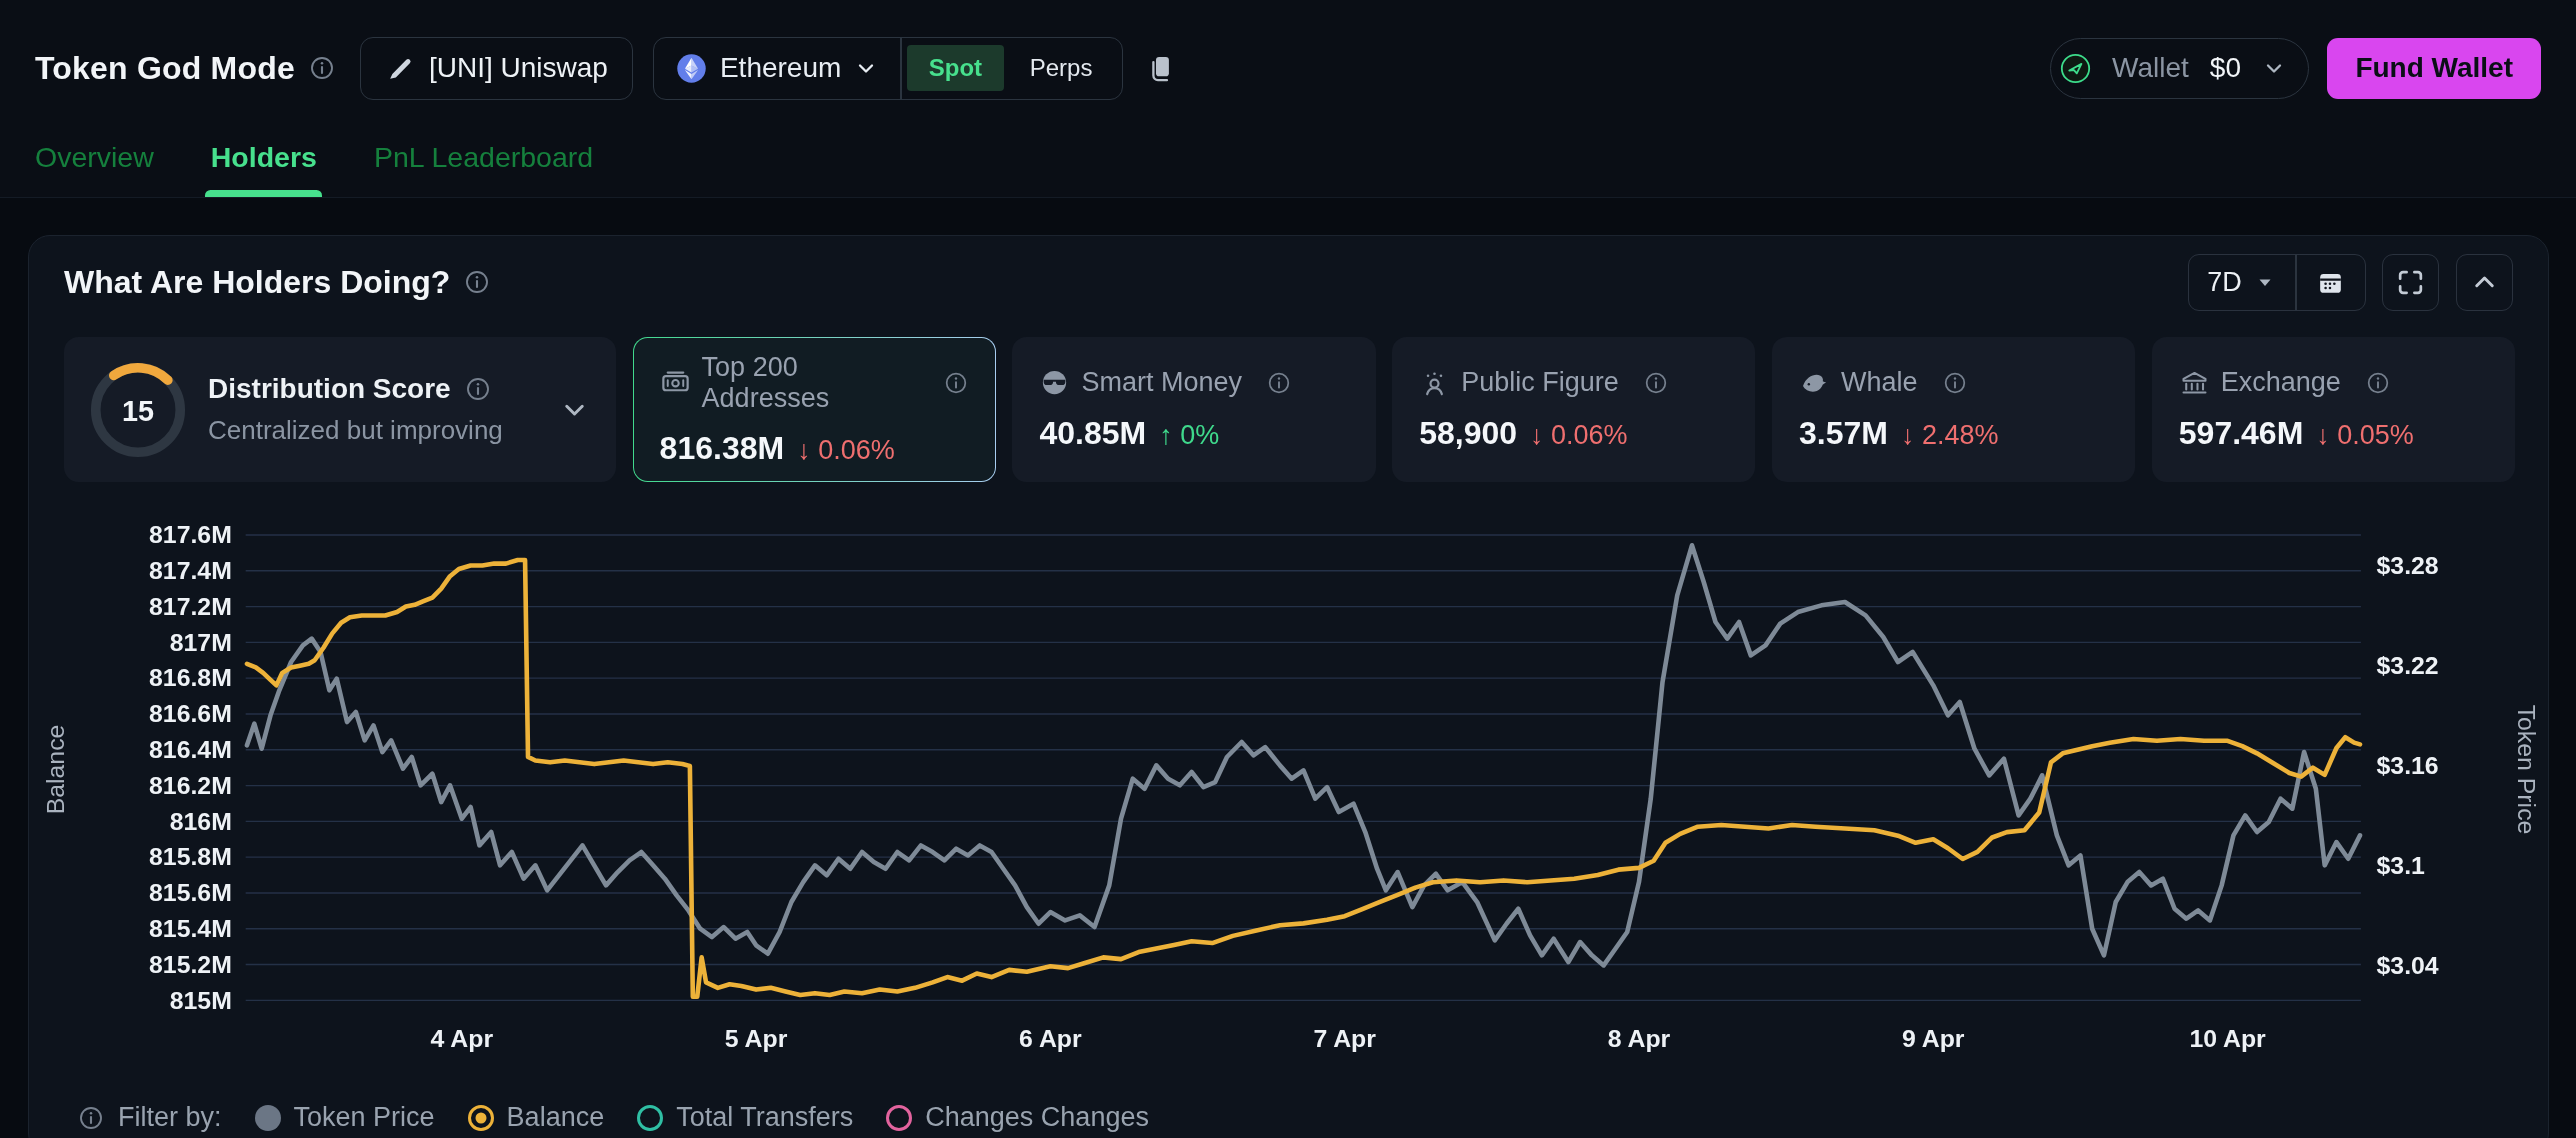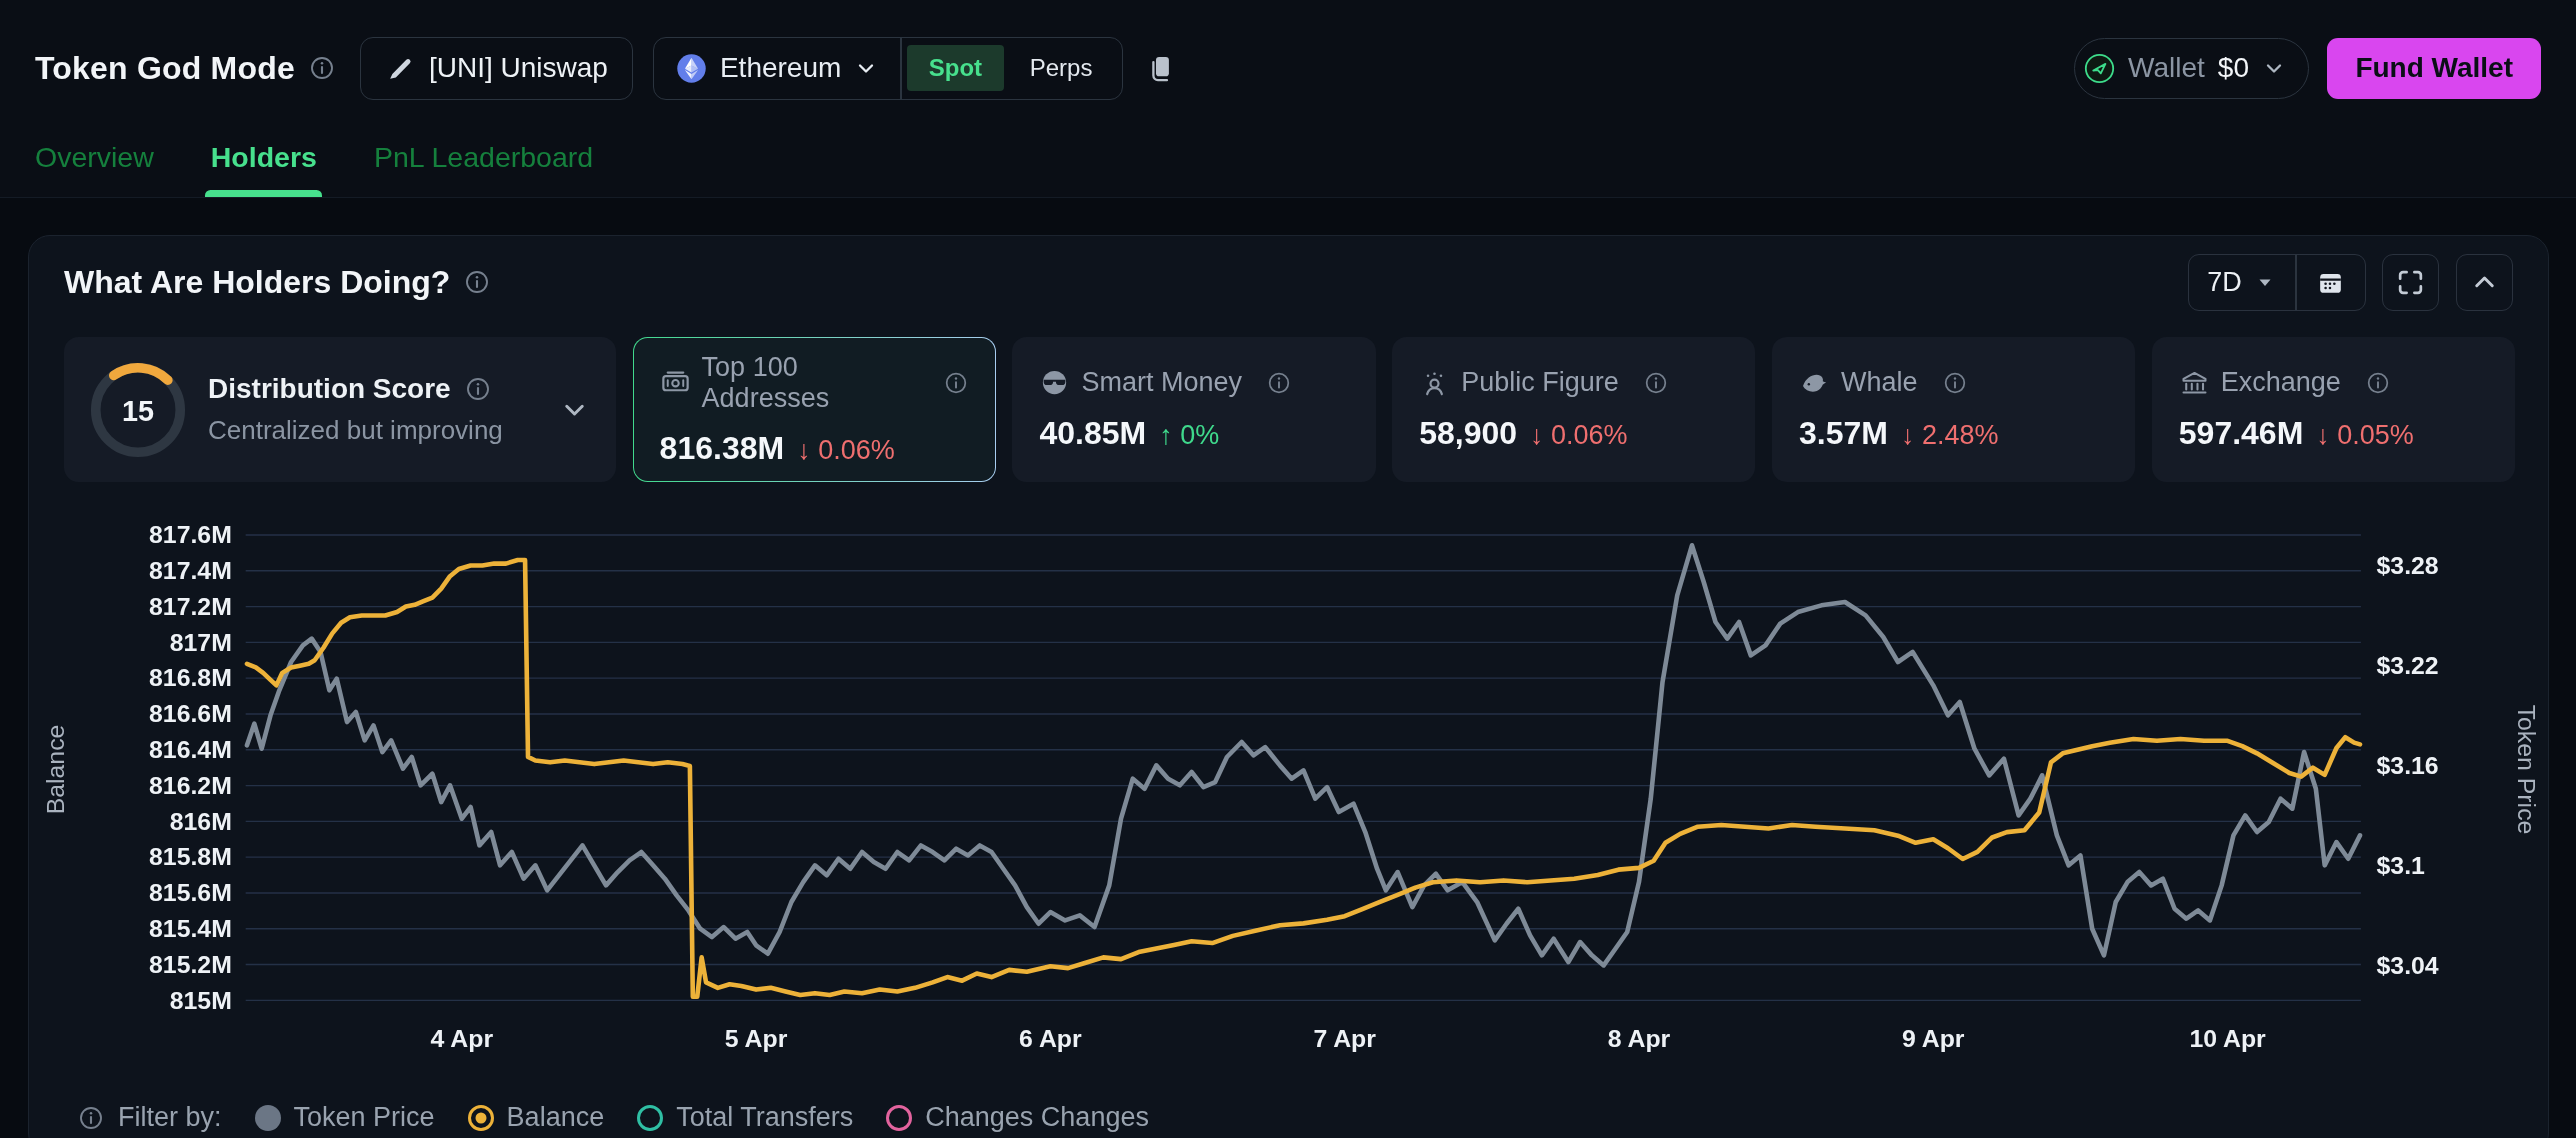--- a/index.html
+++ b/index.html
@@ -17,21 +17,21 @@
     font-size:28px; color:#eef2f6; background:transparent; }
   .market-box { display:flex; align-items:stretch; border:1.8px solid #2b343f; border-radius:13px;
     height:63px; margin-left:20px; overflow:hidden; }
   .net-seg { display:flex; align-items:center; gap:13px; padding:0 22px; font-size:28px; cursor:pointer; }
   .vdiv { width:1.8px; background:#2b343f; }
   .mode-seg { display:flex; align-items:center; padding:4.6px 7.4px 4.6px 4.6px; gap:3.7px; }
   .mode-opt { font-size:24px; padding:9.2px 22px; border-radius:4px; color:#e4e9ef; cursor:pointer; }
   .mode-opt.active { background:#1c3a2c; color:#47e08d; font-weight:bold; }
   .copy-ic { margin-left:22px; color:#b9c1cb; cursor:pointer; display:flex; }
   .hd-right { margin-left:auto; display:flex; align-items:center; gap:18.4px; }
-  .wallet-pill { display:flex; align-items:center; gap:13px; border:1.8px solid #2b343f;
+  .wallet-pill { display:flex; align-items:center; gap:21px; border:1.8px solid #2b343f;
     border-radius:919px; height:61px; padding:0 22px 0 9.2px; cursor:pointer; }
   .wallet-lbl { color:#8b95a3; font-size:28px; }
   .wallet-bal { color:#f2f5f8; font-size:28px; }
   .fund-btn { background:#d946ef; color:#0a0f16; font-size:28px; font-weight:bold;
     border:none; border-radius:11px; height:61px; padding:0 28px; cursor:pointer; }
 
   
   .nav { position:absolute; left:0; top:117px; width:2576px; height:81px; background:#0a0e15;
     border-bottom:1.8px solid #141b25; display:flex; align-items:stretch; padding:0 35px; gap:57px; }
   .tab { display:flex; align-items:center; font-size:28.5px; color:#15803d; cursor:pointer; position:relative; }
@@ -250,21 +250,21 @@
   <div class="stat-card selected">
         <div class="sc-label">
        <span class="sc-icon">
             <svg class="icon-svg" width="31" height="31" viewBox="0 0 24 24">
               <rect x="2.6" y="7" width="18.8" height="11" rx="2" stroke="currentColor" stroke-width="1.7" fill="none"></rect>
               <circle cx="12" cy="12.5" r="2.5" stroke="currentColor" stroke-width="1.6" fill="none"></circle>
               <path d="M6 4.3h12" stroke="currentColor" stroke-width="1.7" stroke-linecap="round"></path>
               <path d="M6 10.2v4.6M18 10.2v4.6" stroke="currentColor" stroke-width="1.5" stroke-linecap="round"></path>
             </svg>
           </span>
-       <span>Top 100 Addresses</span>
+       <span>Top 200 Addresses</span>
        <span class="hd-info">
             <svg class="icon-svg" width="26" height="26" viewBox="0 0 24 24">
               <circle cx="12" cy="12" r="8.6" stroke="currentColor" stroke-width="1.6" fill="none"></circle>
               <path d="M12 11.2v5" stroke="currentColor" stroke-width="1.8" stroke-linecap="round"></path>
               <circle cx="12" cy="7.9" r="1.1" fill="currentColor"></circle>
             </svg>
           </span>
      </div>
      <div class="sc-value-row">
        <span class="sc-value">816.38M</span>

